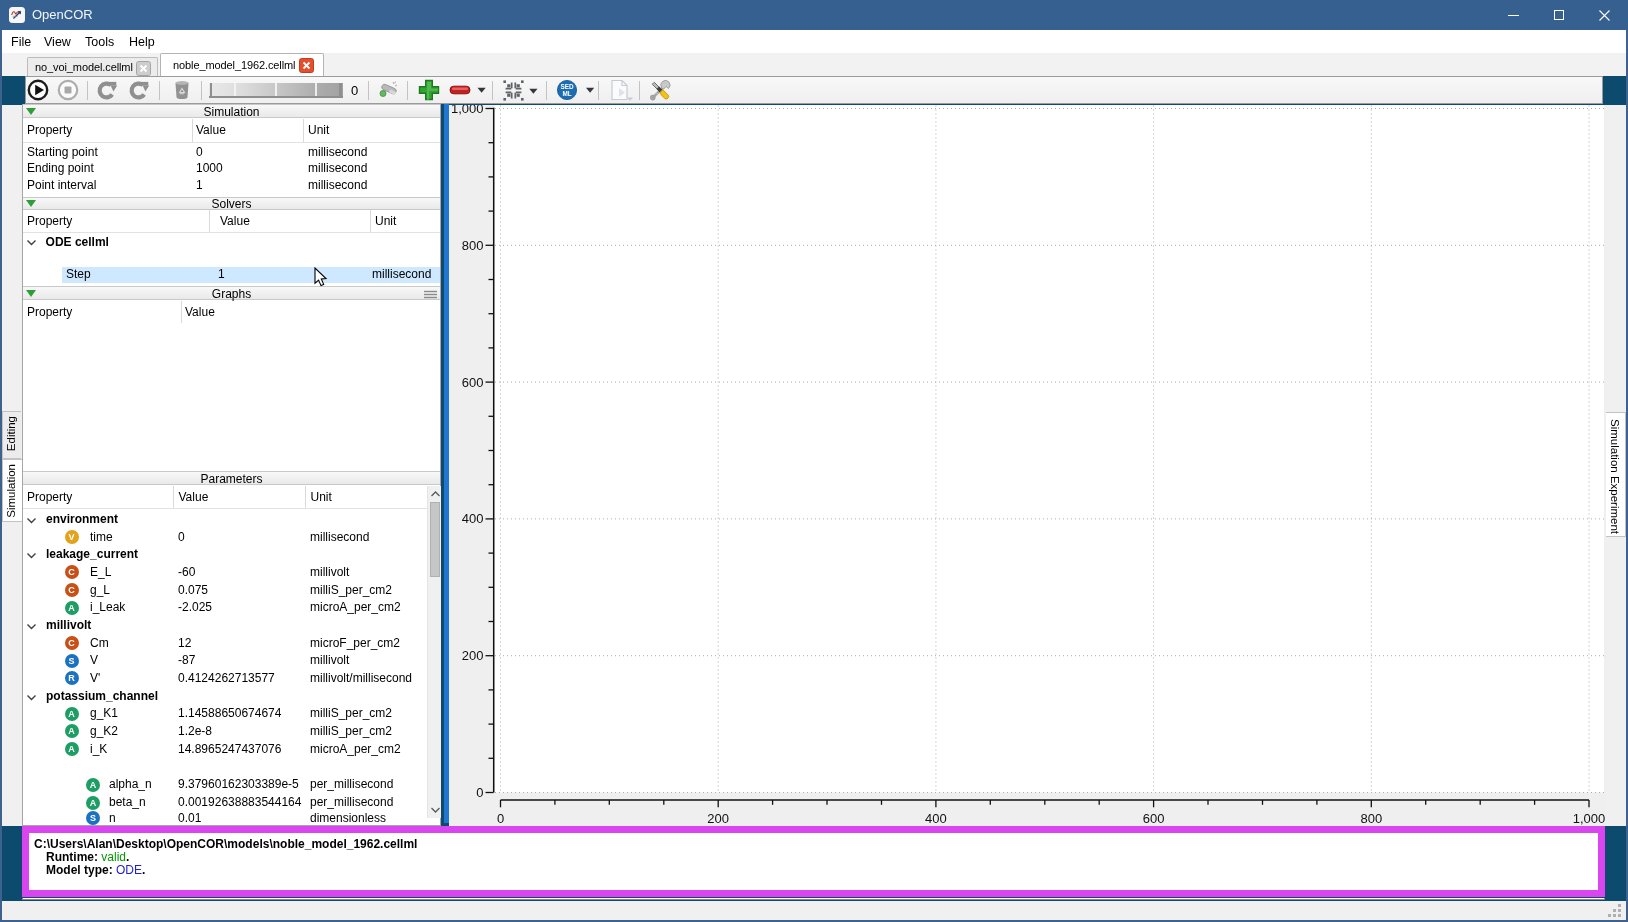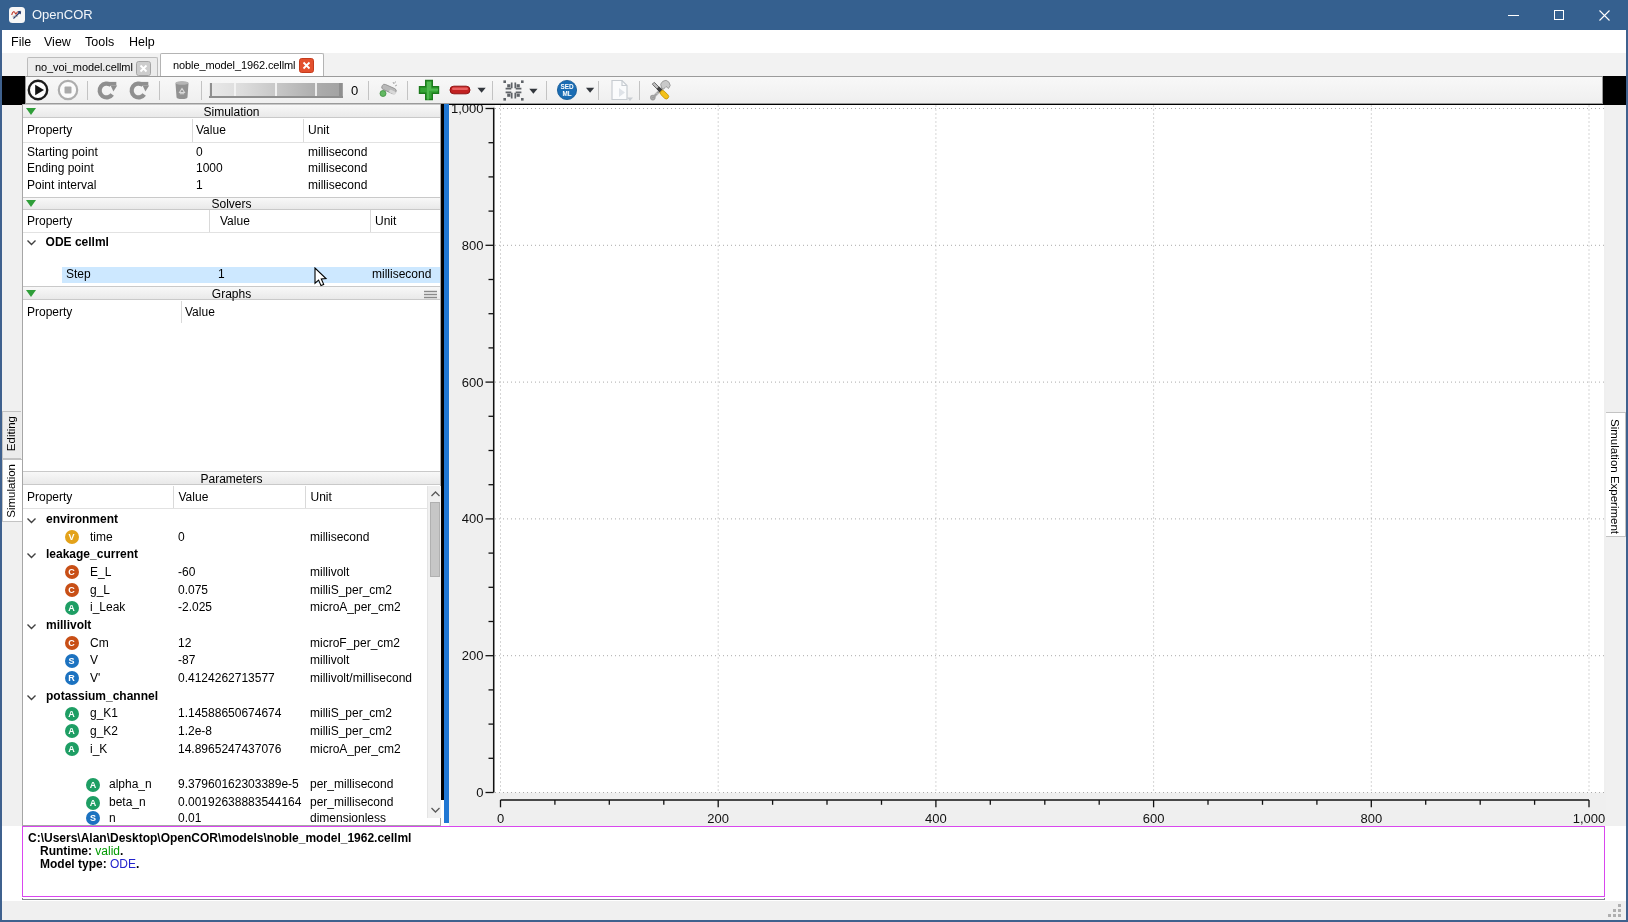--- a/index.html
+++ b/index.html
@@ -1,20 +1,20 @@
 <!DOCTYPE html>
 <html><head>
 <meta charset="utf-8">
 <style>
 * { margin:0; padding:0; box-sizing:border-box; }
 html,body { width:1628px; height:922px; overflow:hidden; }
 #win {
-  position:fixed; left:0; top:0; width:1628px; height:800px;
+  position:fixed; left:0; top:0; width:1628px; height:922px;
   font-family:"Liberation Sans", sans-serif; font-size:12px; color:#000;
-  background:#000000;
+  background:#0c4a6e;
 }
 .abs { position:absolute; }
 
 #titlebar { position:absolute; left:0; top:0; width:1628px; height:30px; background:#35608f; }
 #appicon { position:absolute; left:8.5px; top:7px; width:16px; height:16px; background:#f7f7f7; border-radius:3.5px; }
 #apptitle { position:absolute; left:32px; top:0; height:30px; line-height:30px; color:#f2f6fa; font-size:13px; }
 .winbtn { position:absolute; top:0; width:46px; height:30px; }
 
 #menubar { position:absolute; left:2px; top:30px; width:1624px; height:23px; background:#ffffff; }
 .menuitem { position:absolute; top:0; height:23px; line-height:24px; font-size:12.5px; color:#000; }
@@ -36,21 +36,21 @@
 .sechdr { position:absolute; left:0; width:417px; background:linear-gradient(#f8f8f8,#e9e9e9); border-bottom:1px solid #c9c9c9; border-top:1px solid #c9c9c9; text-align:center; }
 .gtri { position:absolute; left:3px; width:0; height:0; border-left:5px solid transparent; border-right:5px solid transparent; border-top:7px solid #2f9e39; }
 .colsep { position:absolute; width:1px; background:#d9d9d9; }
 .hline { position:absolute; left:0; width:417px; height:1px; background:#e2e2e2; }
 .row { position:absolute; left:0; width:417px; height:17px; line-height:17px; }
 .cell { position:absolute; top:0; height:100%; white-space:nowrap; }
 #splitter { position:absolute; left:444px; top:104px; width:5px; height:719px; background:#2077d3; }
 #chart { position:absolute; left:449px; top:105px; width:1157px; height:721px; background:#efefef; }
 #rightstrip { position:absolute; left:1606px; top:105px; width:20px; height:721px; background:#f0f0f0; }
 
-#console { position:absolute; left:22px; top:826px; width:1583px; height:71px; background:#fff; border:1px solid #d946ef; }
+#console { position:absolute; left:22px; top:826px; width:1583px; height:71px; background:#fff; border:7px solid #d946ef; }
 #console2 { position:absolute; left:22px; top:898px; width:1583px; height:2px; background:#fff; border-left:1px solid #828790; border-right:1px solid #828790; border-bottom:1px solid #828790;}
 .conline { position:absolute; white-space:nowrap; font-weight:bold; }
 
 #statusbar { position:absolute; left:2px; top:901px; width:1624px; height:19px; background:#f0f0f0; }
 
 #bL { position:absolute; left:0; top:30px; width:2px; height:892px; background:#3f618e; }
 #bR { position:absolute; left:1626px; top:30px; width:2px; height:892px; background:#3f618e; }
 #bB { position:absolute; left:0; top:920px; width:1628px; height:2px; background:#3f618e; }
 .treechev { position:absolute; width:9px; height:9px; }
 .circ { position:absolute; width:14px; height:14px; border-radius:50%; color:#fff; font-size:9px; font-weight:bold; text-align:center; line-height:14px; top:1.5px; }

